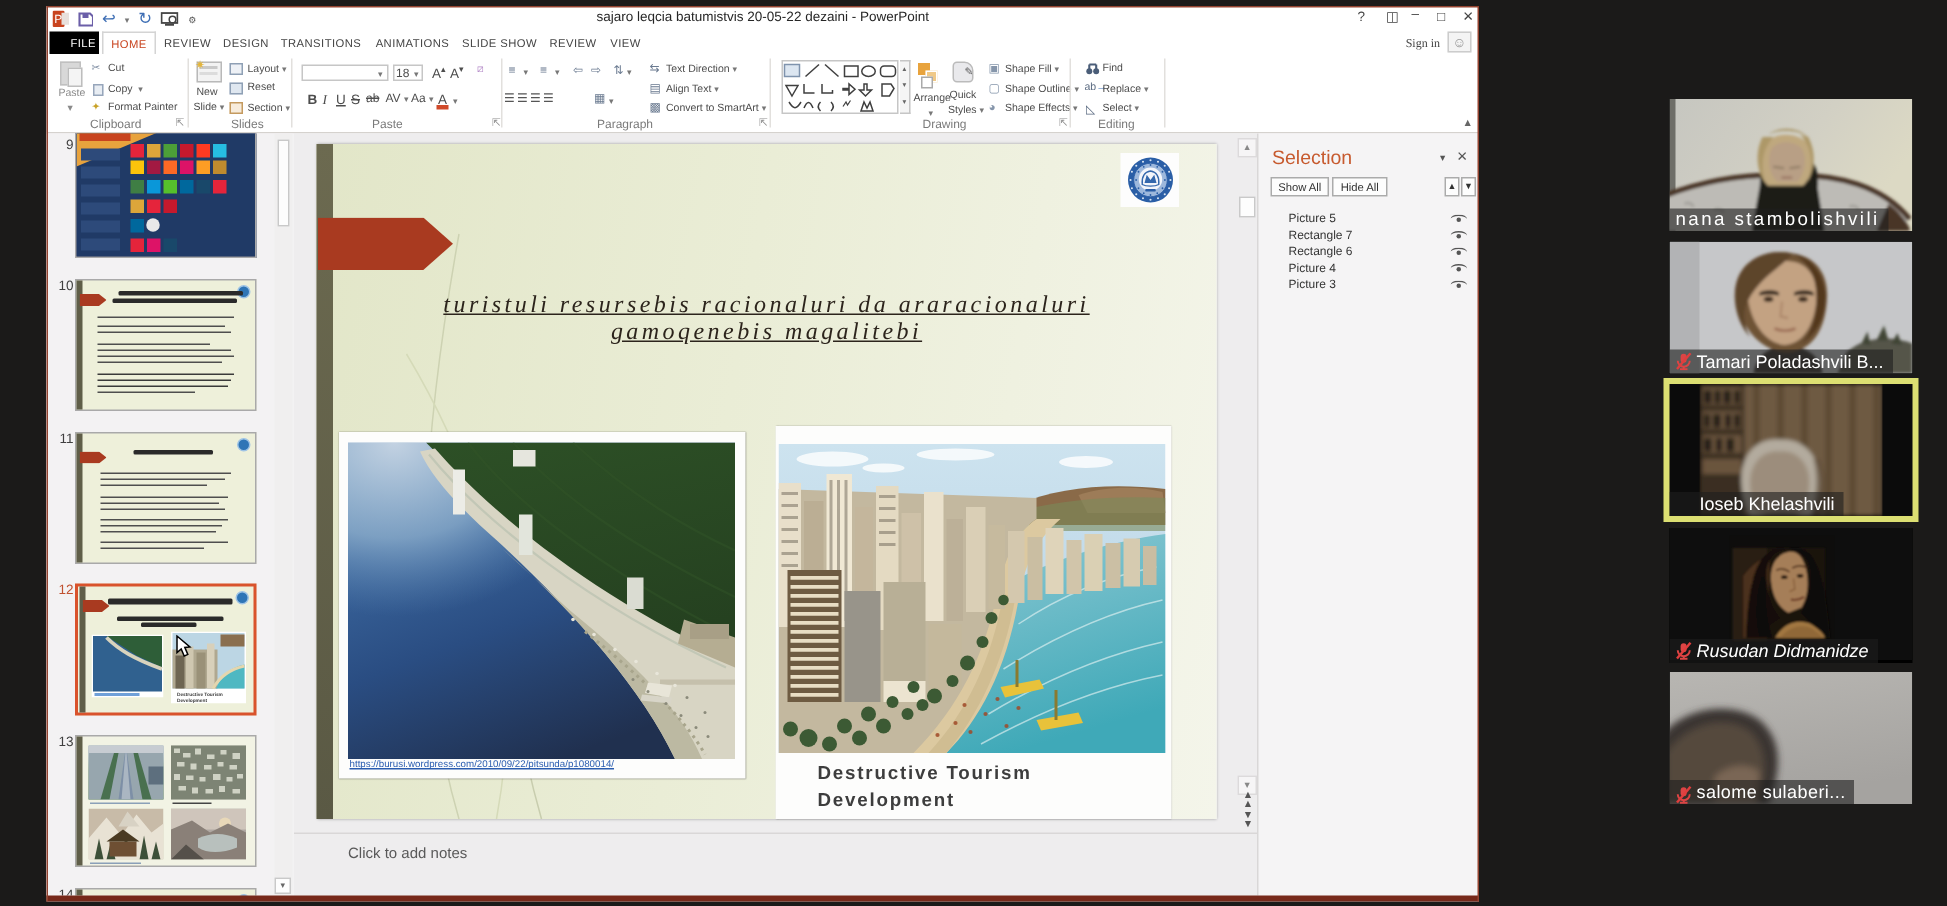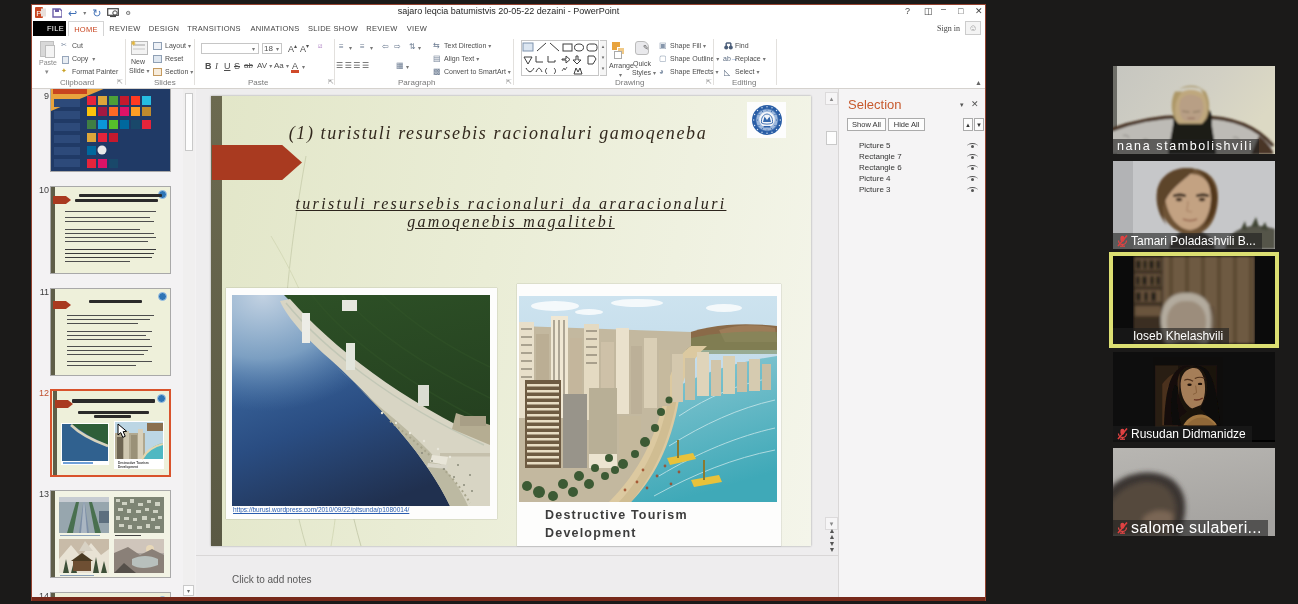--- a/index.html
+++ b/index.html
@@ -45,21 +45,21 @@
 #main-sb{position:absolute;left:629px;top:3px;width:13px;height:475px;}
 #stitle{position:absolute;left:57px;top:27px;width:460px;text-align:center;font-family:"Liberation Serif",serif;font-style:italic;font-size:18px;letter-spacing:1.6px;color:#33291e;}
 #slogo{position:absolute;left:536px;top:6px;width:39px;height:36px;background:#fdfdfd;display:flex;align-items:center;justify-content:center;}
 #ssub{position:absolute;left:40px;top:99px;width:520px;text-align:center;font-family:"Liberation Serif",serif;font-style:italic;font-size:16px;letter-spacing:2.3px;line-height:17.5px;color:#2c241c;text-decoration:underline;}
 #photo1{position:absolute;left:15px;top:192px;width:271px;height:231px;background:#fdfdfc;box-shadow:0 0 1px rgba(0,0,0,.4);}
 #plink{position:absolute;left:7px;top:218px;font-size:6.5px;color:#2a5db0;text-decoration:underline;white-space:nowrap;}
 #photo2{position:absolute;left:306px;top:188px;width:264px;height:262px;background:#fdfdfc;box-shadow:0 0 1px rgba(0,0,0,.4);}
 #pcap{position:absolute;left:28px;top:222px;font-size:12.5px;font-weight:bold;letter-spacing:1.2px;line-height:18px;color:#3d3d3d;}
 #notesep{position:absolute;left:165px;top:551px;right:148px;height:1px;background:#d9d7d7;}
 #notes{position:absolute;left:165px;top:552px;right:148px;bottom:4px;background:#eeedee;}
-#notes span{position:absolute;left:36px;top:8px;font-size:10px;color:#595959;margin-top:10px;}
+#notes span{position:absolute;left:36px;top:8px;font-size:10px;color:#595959;}
 
 #selpane{position:absolute;right:0;top:0;width:148px;height:508px;background:#f5f4f5;border-left:1px solid #d9d7d7;}
 .selbtn{position:absolute;height:13px;background:#fdfdfd;border:1px solid #ababab;font-size:7.5px;color:#333;text-align:center;line-height:12px;}
 .selitem{position:absolute;left:20px;font-size:8px;color:#333;}
 .seleye{position:absolute;left:128px;width:11px;height:8px;}
 .seleye:before{content:"";position:absolute;left:0;top:2px;width:11px;height:5px;border-top:1.5px solid #555;border-radius:50% 50% 0 0;}
 .seleye:after{content:"";position:absolute;left:4px;top:4px;width:3px;height:3px;background:#555;border-radius:50%;}
 
 #statusbar{position:absolute;left:0;bottom:0;width:100%;height:4px;background:#77291a;}
 
@@ -445,21 +445,20 @@
     </div>
     <div id="main">
       <div id="slide">
         <div style="position:absolute;left:0;top:0;bottom:0;width:11px;background:linear-gradient(180deg,#6c6a50,#5a5944);"></div>
         <svg style="position:absolute;left:0;top:0;" width="600" height="450" viewBox="0 0 600 450">
           <path d="M95 60 C70 200 60 330 95 450" stroke="#cdd2b2" stroke-width="1" fill="none"></path>
           <path d="M60 140 C120 240 140 340 120 450" stroke="#d5dab8" stroke-width="1" fill="none"></path>
           <path d="M150 450 C130 380 120 300 135 220" stroke="#c8cdae" stroke-width="1" fill="none"></path>
         </svg>
         <div style="position:absolute;left:1px;top:49px;width:90px;height:35px;background:#a93a20;clip-path:polygon(0 0,78% 0,100% 50%,78% 100%,0 100%);"></div>
-        <div id="stitle">(1) turistuli resursebis racionaluri gamoqeneba</div>
         <div id="slogo">
           <svg width="32" height="32" viewBox="0 0 32 32">
             <circle cx="16" cy="16" r="15" fill="#2a5ea6"></circle>
             <g fill="#d8e4f2">
                 <circle cx="16" cy="2.8" r="0.7"></circle>
                 <circle cx="21" cy="3.8" r="0.7"></circle>
                 <circle cx="25.5" cy="6.5" r="0.7"></circle>
                 <circle cx="28.4" cy="10.5" r="0.7"></circle>
                 <circle cx="29.3" cy="16" r="0.7"></circle>
                 <circle cx="28.4" cy="21.5" r="0.7"></circle>
@@ -836,21 +835,21 @@
         <path d="M48 60 C50 44 60 36 74 37 C88 36 98 46 100 60 C102 72 98 82 94 88 L54 88 C50 80 47 70 48 60 Z" fill="#b3ab9e"></path>
         <path d="M54 62 C56 50 64 44 74 45 C84 44 92 52 93 62 C94 72 91 80 88 86 L58 86 C55 78 53 70 54 62 Z" fill="#9c8d7c"></path>
         <path d="M60 88 C66 84 82 84 88 88 Z" fill="#6e6254"></path>
         <path d="M100 50 C104 60 104 74 100 88 L94 88 C98 76 99 62 96 50 Z" fill="#5a4936" opacity="0.6"></path>
       </g>
       <rect x="0" y="0" width="20" height="88" fill="#0b0b0b"></rect>
       <rect x="142" y="0" width="20" height="88" fill="#0b0b0b"></rect>
     </svg>
     <div class="vlabel" style="font-size:12px;padding-left:20px;">Ioseb Khelashvili</div>
   </div>
-  <div class="vid" style="top:352px;height:90px;">
+  <div class="vid" style="top:352px;height:90px;font-style:italic;">
     <svg width="162" height="88" viewBox="0 0 162 88">
       <rect width="162" height="88" fill="#0e0e0e"></rect>
       <defs>
           <filter id="b6" x="-20%" y="-20%" width="140%" height="140%">
             <feGaussianBlur stdDeviation="0.7"></feGaussianBlur>
           </filter>
         </defs>
       <g filter="url(#b6)" transform="translate(7,9) scale(0.88)">
         <rect x="40" y="5" width="70" height="70" fill="#1e1410"></rect>
         <path d="M40 5 h26 v70 h-26 Z" fill="#2e2015"></path>
@@ -891,21 +890,21 @@
             <feGaussianBlur stdDeviation="2.5"></feGaussianBlur>
           </filter>
       </defs>
       <rect width="162" height="88" fill="url(#v5bg)"></rect>
       <g filter="url(#b5)">
         <path d="M-8 46 C6 24 40 18 60 32 C74 44 76 62 66 88 L-8 88 Z" fill="#3a3430"></path>
         <path d="M-2 54 C12 34 38 28 54 40 C64 50 66 66 58 88 L-2 88 Z" fill="#55483c"></path>
         <path d="M30 70 C38 62 50 60 60 66 L58 88 L30 88 Z" fill="#8a7460" opacity="0.7"></path>
       </g>
     </svg>
-    <div class="vlabel" style="font-size:16px;letter-spacing:0.3px;"><svg class="mic" width="11" height="12" viewBox="0 0 11 12">
+    <div class="vlabel" style="font-size:12px;letter-spacing:0.3px;align-items:flex-end;"><svg class="mic" width="11" height="12" viewBox="0 0 11 12">
           <g fill="none" stroke="#d44" stroke-width="1.3">
             <rect x="3.4" y="0.8" width="4" height="6" rx="2" fill="#d44" stroke="none"></rect>
             <path d="M1.5 5.5 a4 4 0 0 0 8 0"></path>
             <line x1="5.5" y1="9.5" x2="5.5" y2="11"></line>
             <line x1="3" y1="11.2" x2="8" y2="11.2"></line>
           </g>
           <line x1="1" y1="11" x2="10" y2="0.5" stroke="#e03e3e" stroke-width="1.6"></line>
         </svg>salome sulaberi...</div>
   </div>
 </div>

